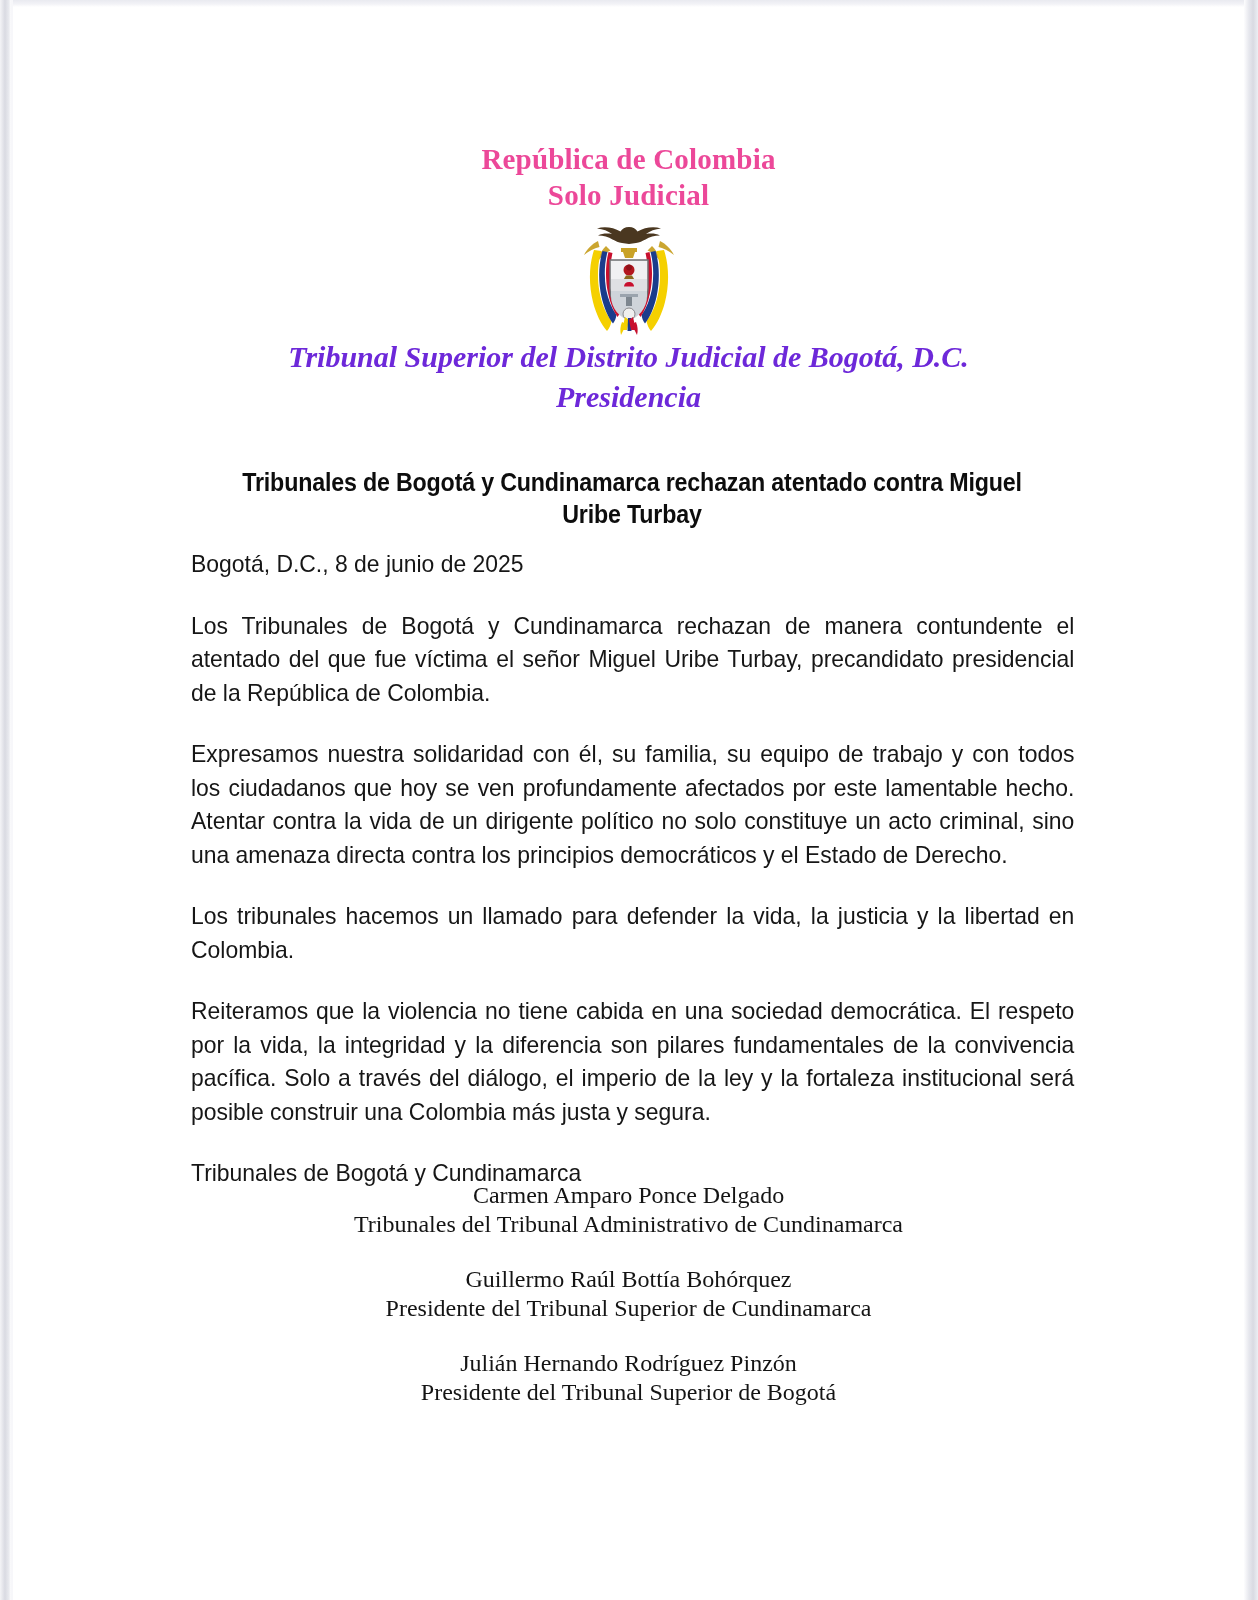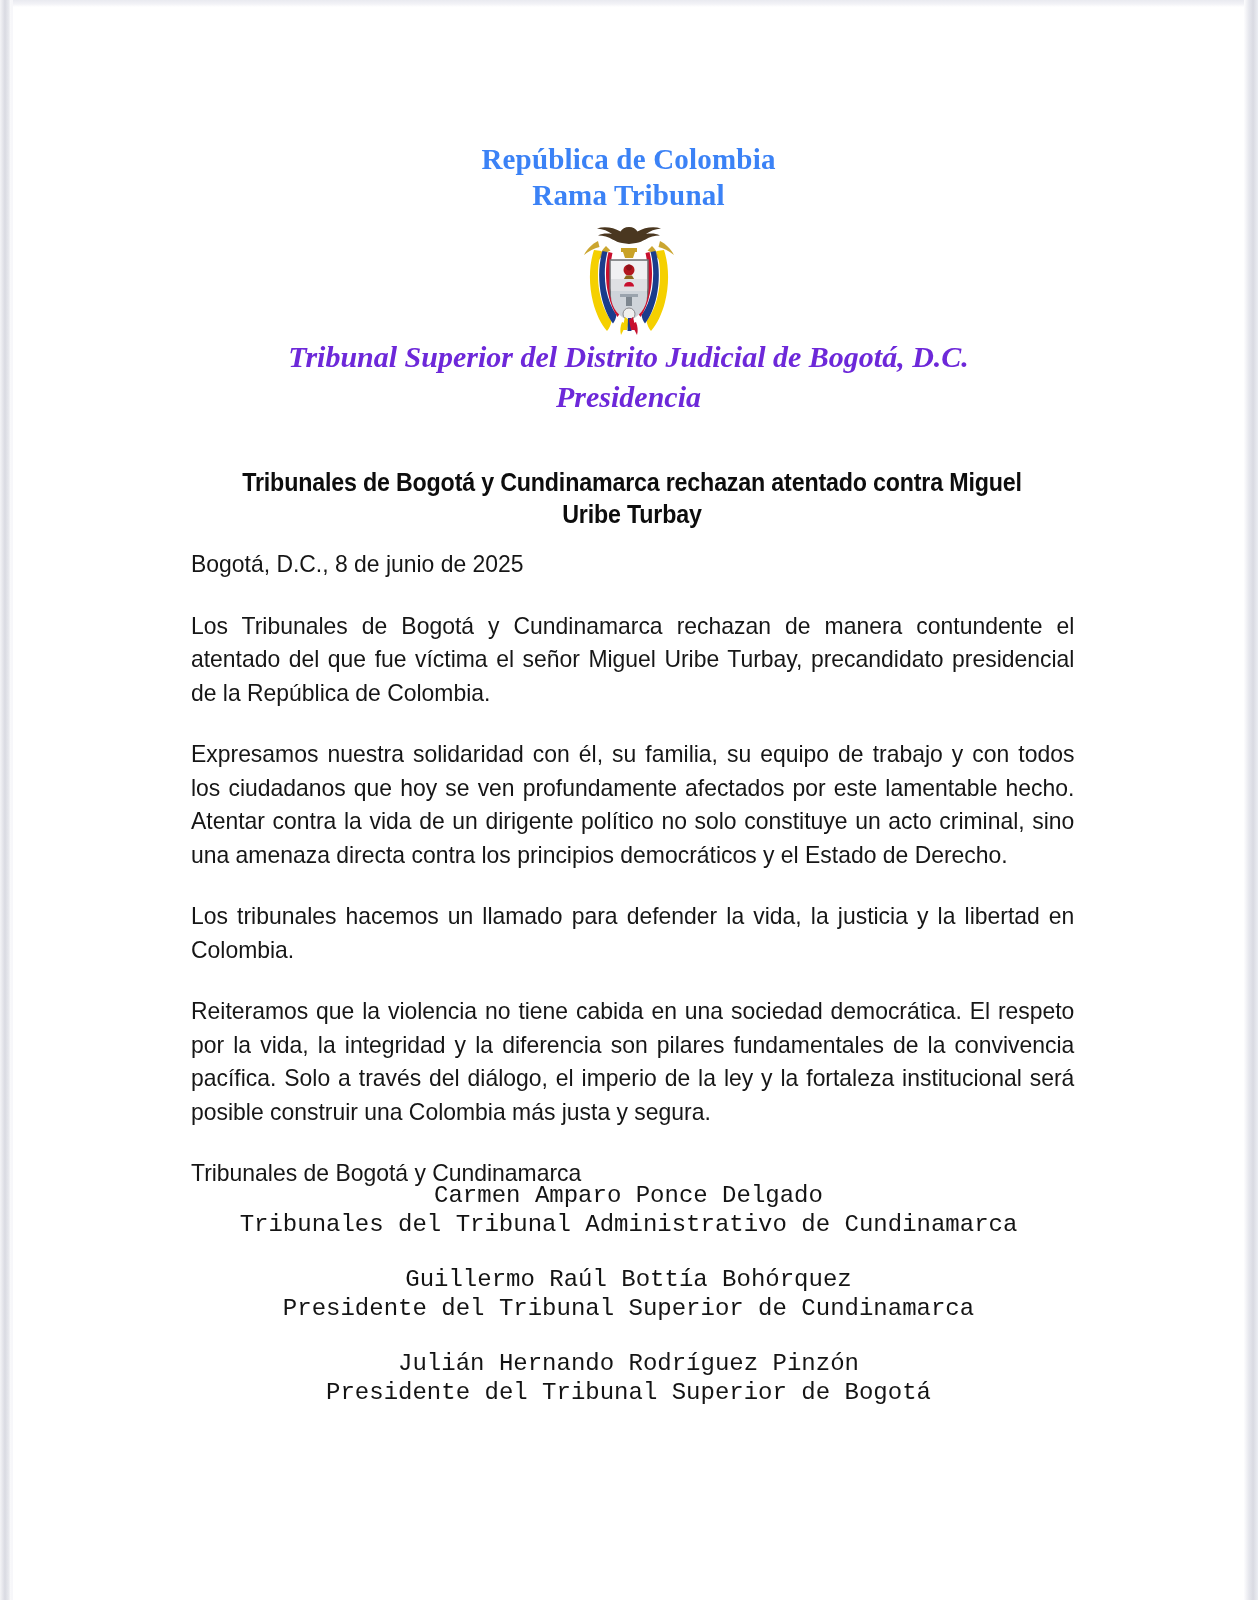--- a/index.html
+++ b/index.html
@@ -53,21 +53,21 @@
   }
 
   
   .hdr-serif {
     text-align: center;
     font-family: "Liberation Serif", "DejaVu Serif", serif;
     font-weight: bold;
     font-size: 29px;
     line-height: 36px;
     letter-spacing: 0.2px;
-    color: #3b82f6;
+    color: #ec4899;
   }
   #hdr-block { position: absolute; top: 134px; left: 0; width: 1231px; }
 
   #crest-wrap {
     position: absolute;
     top: 212px;
     left: 0;
     width: 1231px;
     text-align: center;
   }
@@ -130,42 +130,42 @@
   #signatures {
     position: absolute;
     top: 1174px;
     left: 0;
     width: 1231px;
     text-align: center;
   }
   .sig-group { margin-bottom: 26px; }
   .sig-group:last-child { margin-bottom: 0; }
   .sig-name, .sig-role {
-    font-family: Liberation Mono, monospace;
+    font-family: Liberation Serif, serif;
     font-size: 24px;
     line-height: 29px;
     color: #141414;
     white-space: nowrap;
   }
 </style>
 </head>
 <body>
 
 <div id="page">
 
   <div class="edge-top"></div>
   <div class="edge-left"></div>
   <div class="edge-left-line"></div>
   <div class="edge-right"></div>
 
   <div class="sheet">
 
     <div id="hdr-block">
       <div class="hdr-serif">República de Colombia</div>
-      <div class="hdr-serif">Rama Tribunal</div>
+      <div class="hdr-serif">Solo Judicial</div>
     </div>
 
     <div id="crest-wrap">
       <svg id="crest" viewBox="0 0 232 236">
 
         <g fill="#4a3720">
           <path d="M116 16c-8 0-14 4-17 9-14-8-32-11-47-6 12 1 22 5 30 11-10-2-20-1-28 3 11 0 21 3 29 8 6 3 12 6 19 7l14 2 14-2c7-1 13-4 19-7 8-5 18-8 29-8-8-4-18-5-28-3 8-6 18-10 30-11-15-5-33-2-47 6-3-5-9-9-17-9z"></path>
         </g>
 
         <g fill="#c9a227" opacity="0.95">

